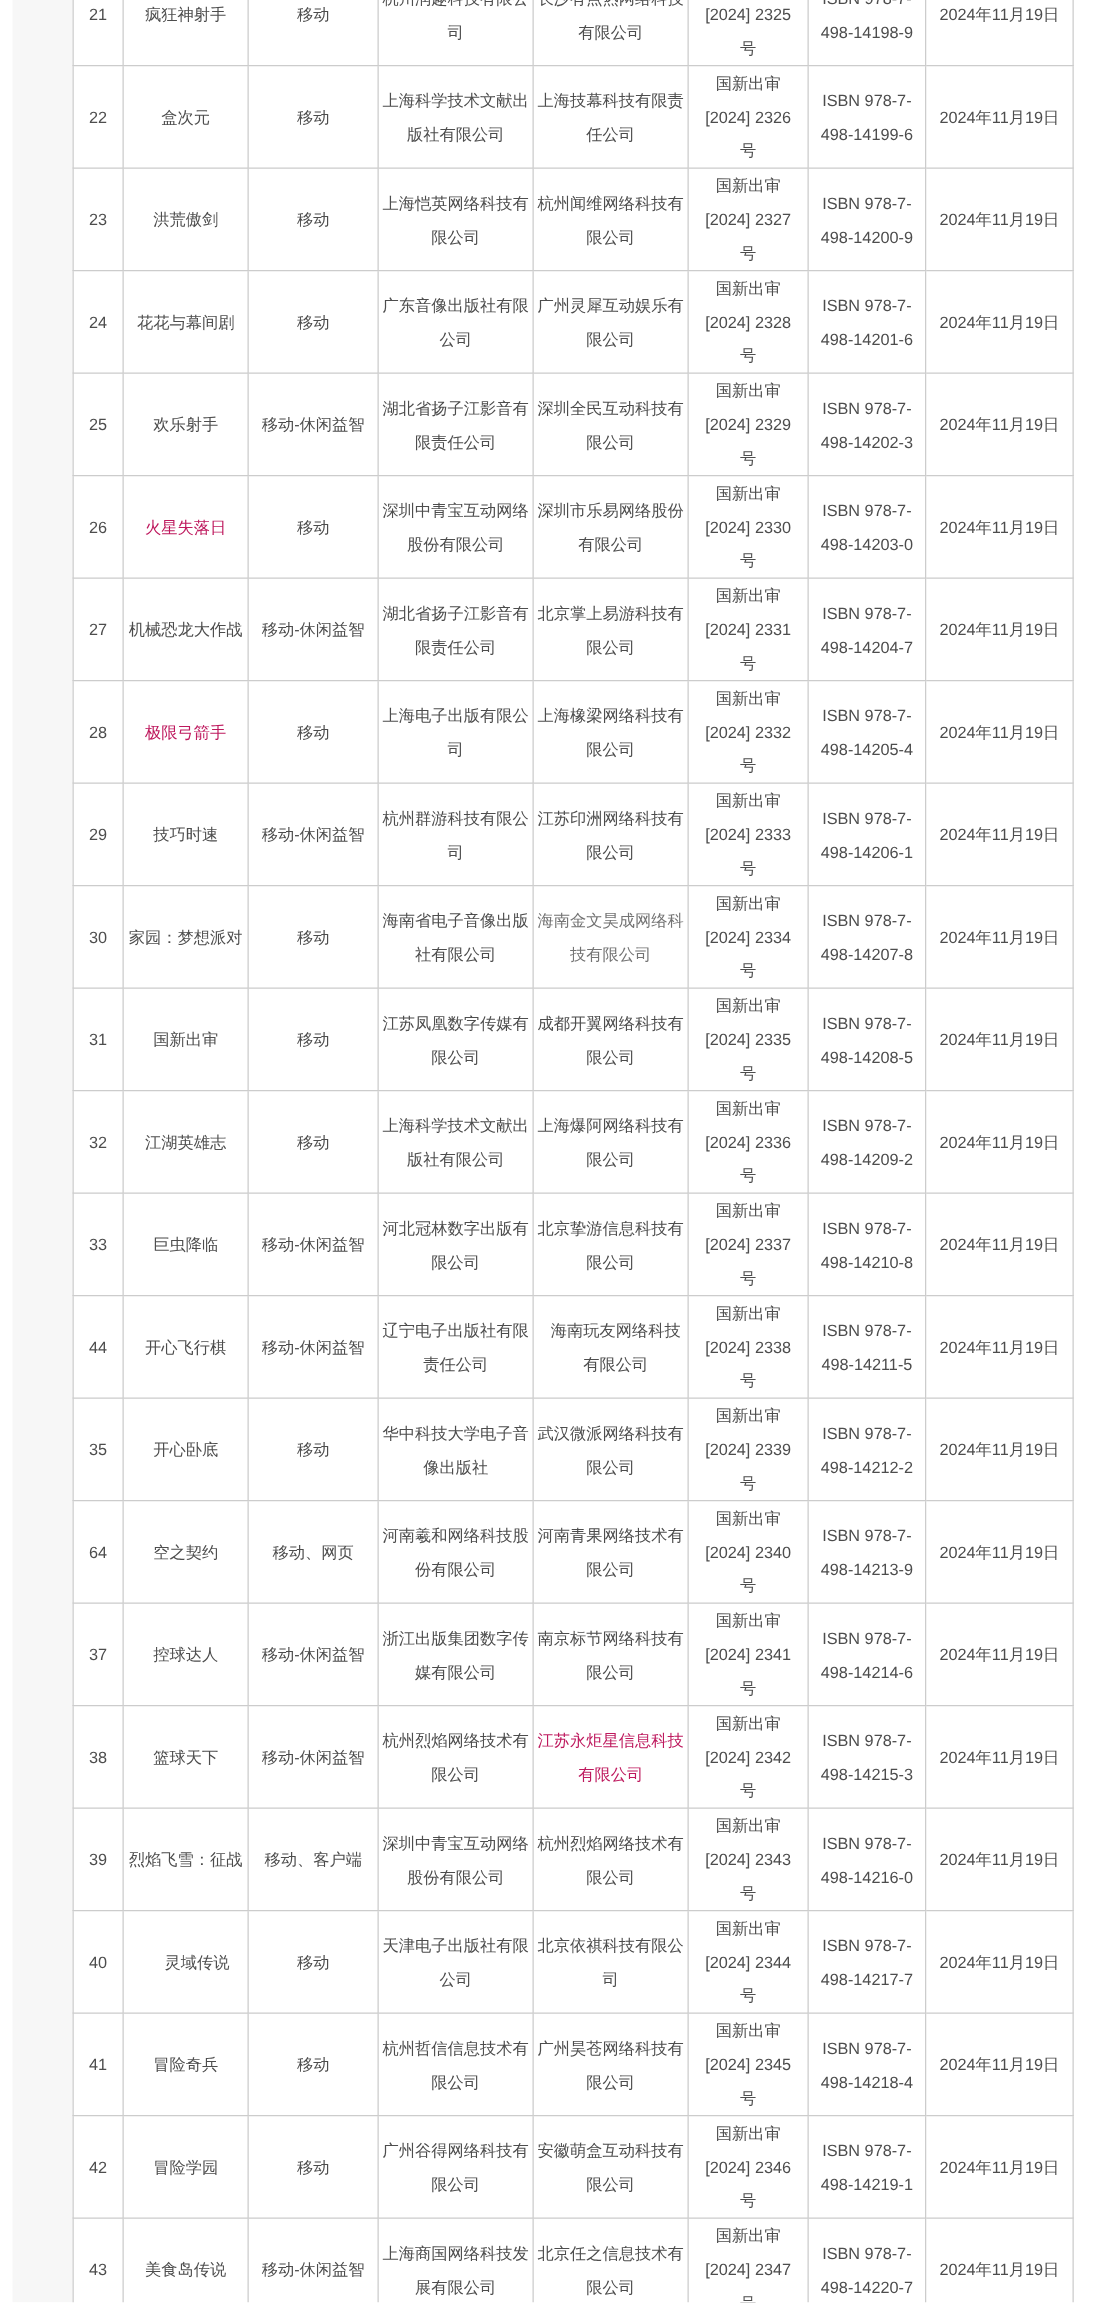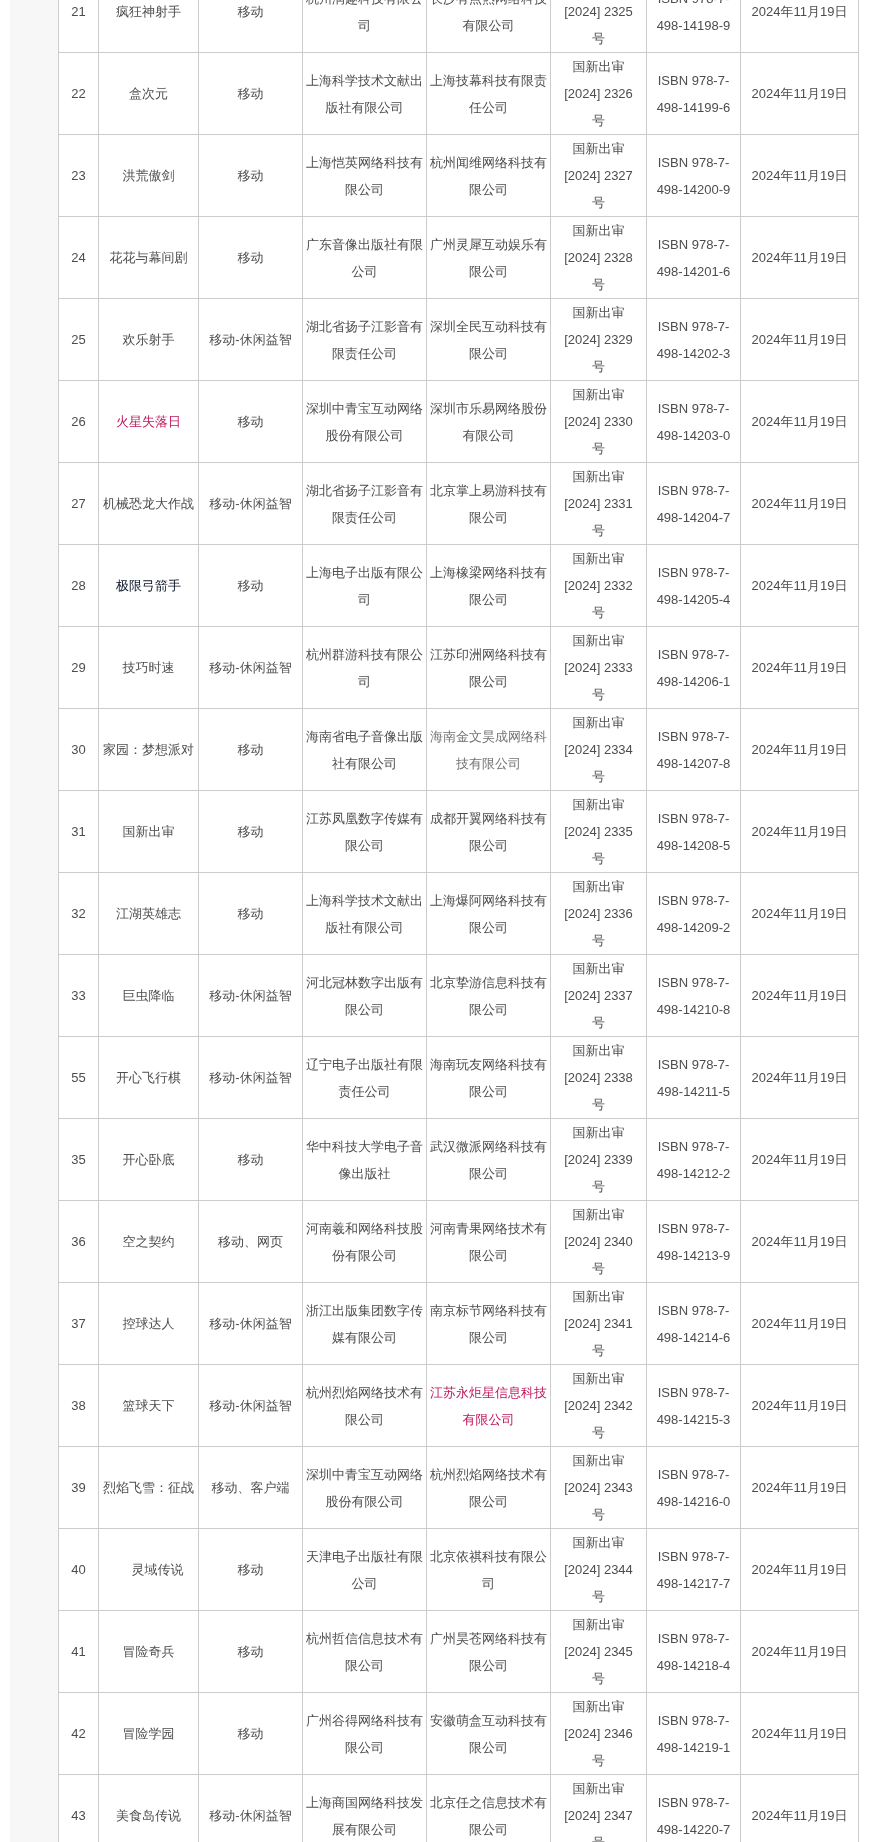--- a/index.html
+++ b/index.html
@@ -153,21 +153,21 @@
           <td style="border-color: rgb(204, 204, 204); color: rgb(77, 77, 77);">北京掌上易游科技有限公司</td>
           <td style="border-color: rgb(204, 204, 204); color: rgb(77, 77, 77);">国新出审
 [2024] 2331
 号</td>
           <td style="border-color: rgb(204, 204, 204); color: rgb(77, 77, 77);">ISBN 978-7-
 498-14204-7</td>
           <td class="col-date" style="border-color: rgb(204, 204, 204); color: rgb(77, 77, 77);">2024年11月19日</td>
         </tr>
         <tr>
           <td style="border-color: rgb(204, 204, 204); color: rgb(77, 77, 77);">28</td>
-          <td style="border-color: rgb(204, 204, 204); color: #0f172a;">极限弓箭手</td>
+          <td style="border-color: rgb(204, 204, 204); color: #be185d;">极限弓箭手</td>
           <td style="border-color: rgb(204, 204, 204); color: rgb(77, 77, 77);">移动</td>
           <td style="border-color: rgb(204, 204, 204); color: rgb(77, 77, 77);">上海电子出版有限公司</td>
           <td style="border-color: rgb(204, 204, 204); color: rgb(77, 77, 77);">上海橡梁网络科技有限公司</td>
           <td style="border-color: rgb(204, 204, 204); color: rgb(77, 77, 77);">国新出审
 [2024] 2332
 号</td>
           <td style="border-color: rgb(204, 204, 204); color: rgb(77, 77, 77);">ISBN 978-7-
 498-14205-4</td>
           <td class="col-date" style="border-color: rgb(204, 204, 204); color: rgb(77, 77, 77);">2024年11月19日</td>
         </tr>
@@ -230,25 +230,25 @@
           <td style="border-color: rgb(204, 204, 204); color: rgb(77, 77, 77);">河北冠林数字出版有限公司</td>
           <td style="border-color: rgb(204, 204, 204); color: rgb(77, 77, 77);">北京挚游信息科技有限公司</td>
           <td style="border-color: rgb(204, 204, 204); color: rgb(77, 77, 77);">国新出审
 [2024] 2337
 号</td>
           <td style="border-color: rgb(204, 204, 204); color: rgb(77, 77, 77);">ISBN 978-7-
 498-14210-8</td>
           <td class="col-date" style="border-color: rgb(204, 204, 204); color: rgb(77, 77, 77);">2024年11月19日</td>
         </tr>
         <tr>
-          <td style="border-color: rgb(204, 204, 204); color: rgb(77, 77, 77);">55</td>
+          <td style="border-color: rgb(204, 204, 204); color: rgb(77, 77, 77);">44</td>
           <td style="border-color: rgb(204, 204, 204); color: rgb(77, 77, 77);">开心飞行棋</td>
           <td style="border-color: rgb(204, 204, 204); color: rgb(77, 77, 77);">移动-休闲益智</td>
           <td style="border-color: rgb(204, 204, 204); color: rgb(77, 77, 77);">辽宁电子出版社有限责任公司</td>
-          <td style="border-color: rgb(204, 204, 204); color: rgb(77, 77, 77);">海南玩友网络科技有限公司</td>
+          <td style="border-color: rgb(204, 204, 204); color: rgb(77, 77, 77); padding-left: 11px;">海南玩友网络科技有限公司</td>
           <td style="border-color: rgb(204, 204, 204); color: rgb(77, 77, 77);">国新出审
 [2024] 2338
 号</td>
           <td style="border-color: rgb(204, 204, 204); color: rgb(77, 77, 77);">ISBN 978-7-
 498-14211-5</td>
           <td class="col-date" style="border-color: rgb(204, 204, 204); color: rgb(77, 77, 77);">2024年11月19日</td>
         </tr>
         <tr>
           <td style="border-color: rgb(204, 204, 204); color: rgb(77, 77, 77);">35</td>
           <td style="border-color: rgb(204, 204, 204); color: rgb(77, 77, 77);">开心卧底</td>
@@ -256,21 +256,21 @@
           <td style="border-color: rgb(204, 204, 204); color: rgb(77, 77, 77);">华中科技大学电子音像出版社</td>
           <td style="border-color: rgb(204, 204, 204); color: rgb(77, 77, 77);">武汉微派网络科技有限公司</td>
           <td style="border-color: rgb(204, 204, 204); color: rgb(77, 77, 77);">国新出审
 [2024] 2339
 号</td>
           <td style="border-color: rgb(204, 204, 204); color: rgb(77, 77, 77);">ISBN 978-7-
 498-14212-2</td>
           <td class="col-date" style="border-color: rgb(204, 204, 204); color: rgb(77, 77, 77);">2024年11月19日</td>
         </tr>
         <tr>
-          <td style="border-color: rgb(204, 204, 204); color: rgb(77, 77, 77);">36</td>
+          <td style="border-color: rgb(204, 204, 204); color: rgb(77, 77, 77);">64</td>
           <td style="border-color: rgb(204, 204, 204); color: rgb(77, 77, 77);">空之契约</td>
           <td style="border-color: rgb(204, 204, 204); color: rgb(77, 77, 77);">移动、网页</td>
           <td style="border-color: rgb(204, 204, 204); color: rgb(77, 77, 77);">河南羲和网络科技股份有限公司</td>
           <td style="border-color: rgb(204, 204, 204); color: rgb(77, 77, 77);">河南青果网络技术有限公司</td>
           <td style="border-color: rgb(204, 204, 204); color: rgb(77, 77, 77);">国新出审
 [2024] 2340
 号</td>
           <td style="border-color: rgb(204, 204, 204); color: rgb(77, 77, 77);">ISBN 978-7-
 498-14213-9</td>
           <td class="col-date" style="border-color: rgb(204, 204, 204); color: rgb(77, 77, 77);">2024年11月19日</td>

